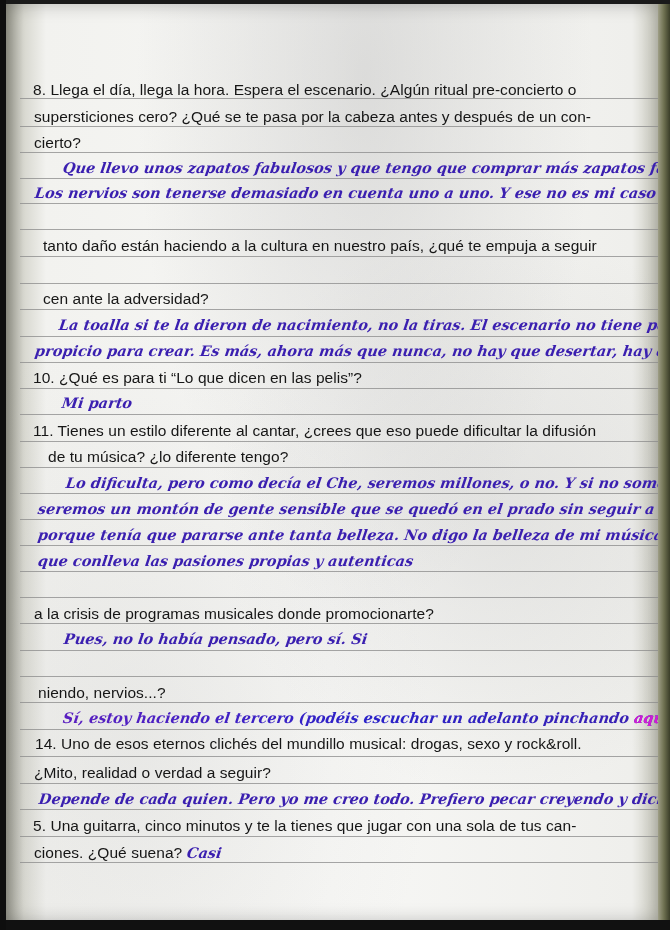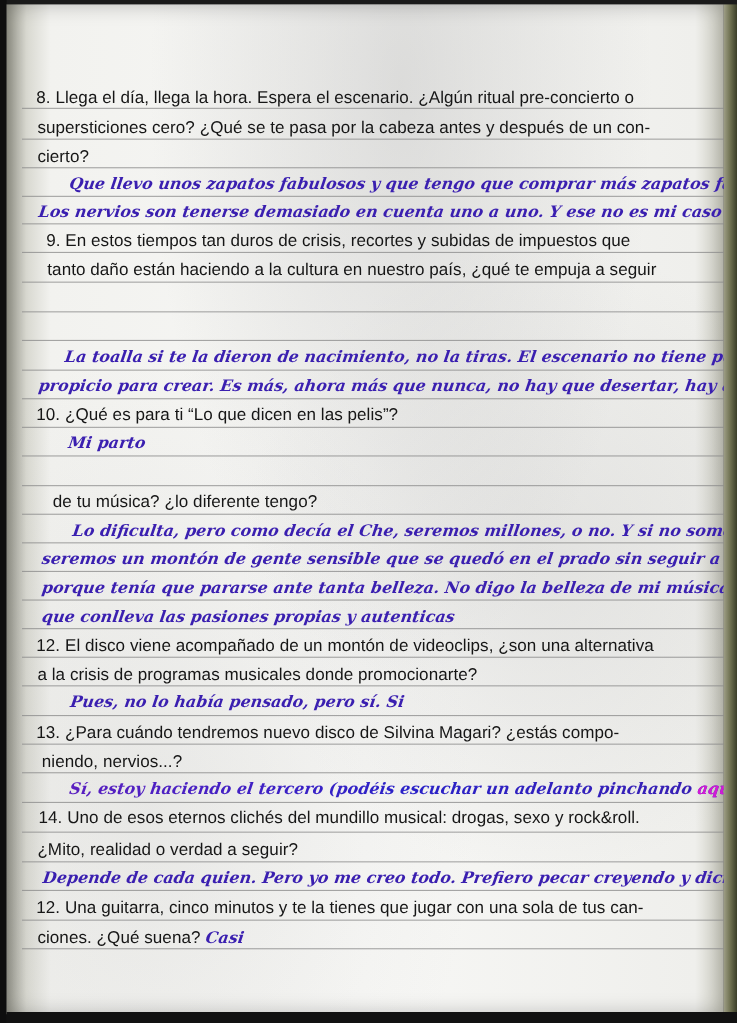--- a/index.html
+++ b/index.html
@@ -96,43 +96,42 @@
   <div class="rule" style="top:805px"></div>
   <div class="rule" style="top:832px"></div>
   <div class="rule" style="top:858px"></div>
 
   <div class="line q" style="left:27px; top:78px">8. Llega el día, llega la hora. Espera el escenario. ¿Algún ritual pre-concierto o</div>
   <div class="line q" style="left:28px; top:105px">supersticiones cero? ¿Qué se te pasa por la cabeza antes y después de un con-</div>
   <div class="line q" style="left:28px; top:131px">cierto?</div>
   <div class="line a" style="left:56px; top:157px">Que llevo unos zapatos fabulosos y que tengo que comprar más zapatos fabulosos.</div>
   <div class="line a" style="left:28px; top:182px">Los nervios son tenerse demasiado en cuenta uno a uno. Y ese no es mi caso</div>
 
-  <div class="line q" style="left:36px; top:208px">9.  En estos tiempos tan duros de crisis, recortes y subidas de impuestos que</div>
   <div class="line q" style="left:37px; top:234px">tanto daño están haciendo a la cultura en nuestro país, ¿qué te empuja a seguir</div>
+  <div class="line q" style="left:37px; top:287px">cen ante la adversidad?</div>
   <div class="line a" style="left:52px; top:314px">La toalla si te la dieron de nacimiento, no la tiras. El escenario no tiene porque ser</div>
   <div class="line a" style="left:28px; top:340px">propicio para crear. Es más, ahora más que nunca, no hay que desertar, hay que hacer</div>
 
   <div class="line q" style="left:27px; top:366px">10. ¿Qué es para ti “Lo que dicen en las pelis”?</div>
   <div class="line a" style="left:55px; top:392px">Mi parto</div>
 
+  <div class="line q" style="left:27px; top:419px">11. Tienes un estilo diferente al cantar, ¿crees que eso puede dificultar la difusión</div>
   <div class="line q" style="left:42px; top:445px">de tu música? ¿lo diferente tengo?</div>
   <div class="line a" style="left:59px; top:472px">Lo dificulta, pero como decía el Che, seremos millones, o no. Y si no somos millones</div>
   <div class="line a" style="left:31px; top:498px">seremos un montón de gente sensible que se quedó en el prado sin seguir a la manada</div>
   <div class="line a" style="left:31px; top:524px">porque tenía que pararse ante tanta belleza. No digo la belleza de mi música, digo la</div>
   <div class="line a" style="left:31px; top:550px">que conlleva las pasiones propias y autenticas</div>
 
-  <div class="line q" style="left:27px; top:576px">12. El disco viene acompañado de un montón de videoclips, ¿son una alternativa</div>
   <div class="line q" style="left:28px; top:602px">a la crisis de programas musicales donde promocionarte?</div>
   <div class="line a" style="left:57px; top:628px">Pues, no lo había pensado, pero sí. Si</div>
 
-  <div class="line q" style="left:27px; top:655px">13. ¿Para cuándo tendremos nuevo disco de Silvina Magari? ¿estás compo-</div>
   <div class="line q" style="left:32px; top:681px">niendo, nervios...?</div>
   <div class="line a grad" style="left:56px; top:707px"><span>Sí, estoy haciendo el tercero (podéis escuchar un adelanto pinchando </span><span class="link" style="cursor:pointer">aquí</span><span>)</span></div>
 
   <div class="line q" style="left:29px; top:732px">14. Uno de esos eternos clichés del mundillo musical: drogas, sexo y rock&amp;roll.</div>
   <div class="line q" style="left:28px; top:761px">¿Mito, realidad o verdad a seguir?</div>
   <div class="line a" style="left:32px; top:788px">Depende de cada quien. Pero yo me creo todo. Prefiero pecar creyendo y diciendo SI.</div>
 
-  <div class="line q" style="left:27px; top:814px">12. Una guitarra, cinco minutos y te la tienes que jugar con una sola de tus can-</div>
+  <div class="line q" style="left:27px; top:814px">5. Una guitarra, cinco minutos y te la tienes que jugar con una sola de tus can-</div>
   <div class="line q" style="left:28px; top:841px"><span>ciones. ¿Qué suena?</span> <span class="inline-a">Casi</span></div>
 </div>
 <div class="edge-right"></div>
 <div class="bottom-tear"></div>
 
 </body></html>

